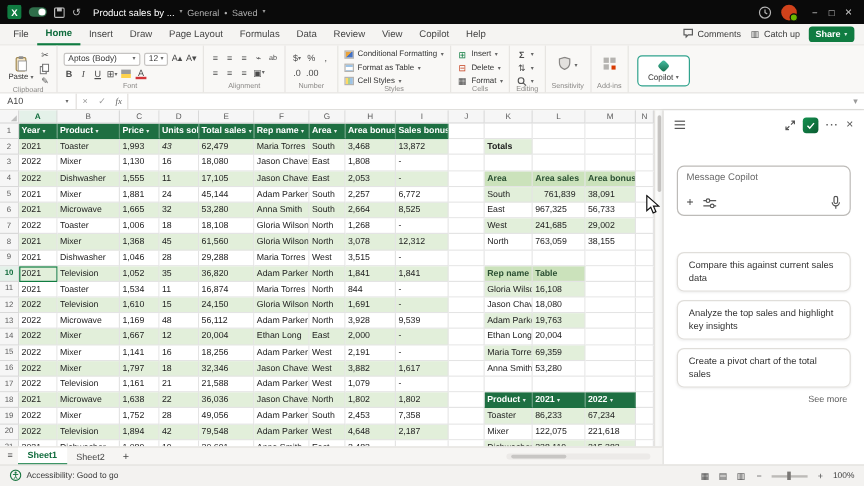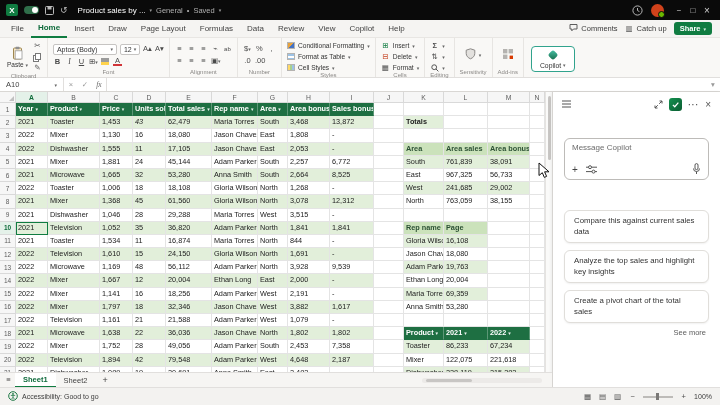--- a/index.html
+++ b/index.html
@@ -464,21 +464,21 @@
           <div class="cell" style="width: 30px;"></div>
           <div class="cell" style="width: 40px;"></div>
           <div class="cell" style="width: 44px;"></div>
           <div class="cell" style="width: 42px;"></div>
           <div class="cell" style="width: 15px;"></div>
         </div>
         <div class="grow">
           <div class="rowhead">2</div>
           <div class="cell c-band" style="width: 32px;">2021</div>
           <div class="cell c-band" style="width: 52px;">Toaster</div>
-          <div class="cell c-band" style="width: 33px;">1,453</div>
+          <div class="cell c-band" style="width: 33px;">1,993</div>
           <div class="cell c-band" style="width: 33px; font-style: italic;">43</div>
           <div class="cell c-band" style="width: 46px;">62,479</div>
           <div class="cell c-band" style="width: 46px;">Maria Torres</div>
           <div class="cell c-band" style="width: 30px;">South</div>
           <div class="cell c-band" style="width: 42px;">3,468</div>
           <div class="cell c-band" style="width: 44px;">13,872</div>
           <div class="cell" style="width: 30px;"></div>
           <div class="cell c-totals" style="width: 40px;">Totals</div>
           <div class="cell" style="width: 44px;"></div>
           <div class="cell" style="width: 42px;"></div>
@@ -524,21 +524,21 @@
           <div class="cell c-plain" style="width: 52px;">Mixer</div>
           <div class="cell c-plain" style="width: 33px;">1,881</div>
           <div class="cell c-plain" style="width: 33px;">24</div>
           <div class="cell c-plain" style="width: 46px;">45,144</div>
           <div class="cell c-plain" style="width: 46px;">Adam Parker</div>
           <div class="cell c-plain" style="width: 30px;">South</div>
           <div class="cell c-plain" style="width: 42px;">2,257</div>
           <div class="cell c-plain" style="width: 44px;">6,772</div>
           <div class="cell" style="width: 30px;"></div>
           <div class="cell c-band" style="width: 40px;">South</div>
-          <div class="cell c-band" style="width: 44px;">761,839</div>
+          <div class="cell c-band" style="width: 44px; text-align: center;">761,839</div>
           <div class="cell c-band" style="width: 42px;">38,091</div>
           <div class="cell" style="width: 15px;"></div>
         </div>
         <div class="grow">
           <div class="rowhead">6</div>
           <div class="cell c-band" style="width: 32px;">2021</div>
           <div class="cell c-band" style="width: 52px;">Microwave</div>
           <div class="cell c-band" style="width: 33px;">1,665</div>
           <div class="cell c-band" style="width: 33px;">32</div>
           <div class="cell c-band" style="width: 46px;">53,280</div>
@@ -609,21 +609,21 @@
           <div class="cell c-band" style="width: 52px;">Television</div>
           <div class="cell c-band" style="width: 33px;">1,052</div>
           <div class="cell c-band" style="width: 33px;">35</div>
           <div class="cell c-band" style="width: 46px;">36,820</div>
           <div class="cell c-band" style="width: 46px;">Adam Parker</div>
           <div class="cell c-band" style="width: 30px;">North</div>
           <div class="cell c-band" style="width: 42px;">1,841</div>
           <div class="cell c-band" style="width: 44px;">1,841</div>
           <div class="cell" style="width: 30px;"></div>
           <div class="cell c-subth" style="width: 40px;">Rep name</div>
-          <div class="cell c-subth" style="width: 44px;">Page</div>
+          <div class="cell c-subth" style="width: 44px;">Table</div>
           <div class="cell" style="width: 42px;"></div>
           <div class="cell" style="width: 15px;"></div>
         </div>
         <div class="grow">
           <div class="rowhead">11</div>
           <div class="cell c-plain" style="width: 32px;">2021</div>
           <div class="cell c-plain" style="width: 52px;">Toaster</div>
           <div class="cell c-plain" style="width: 33px;">1,534</div>
           <div class="cell c-plain" style="width: 33px;">11</div>
           <div class="cell c-plain" style="width: 46px;">16,874</div>

